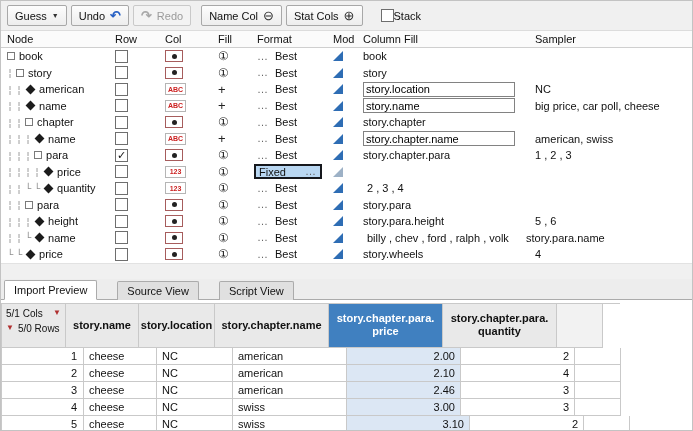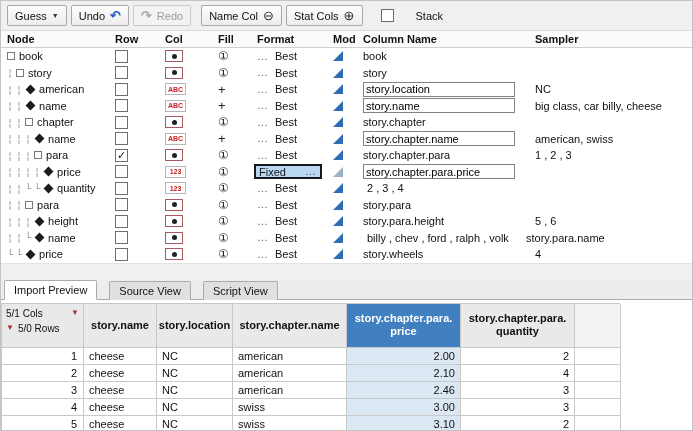--- a/index.html
+++ b/index.html
@@ -8,26 +8,26 @@
   .app { width:693px; height:431px; border:1px solid #c3c3c3; background:#fff; overflow:hidden; display:flex; flex-direction:column; }
 
   
   .toolbar { height:30px; flex:0 0 30px; background:#f0f0f0; display:flex; align-items:center; padding:0 6px; gap:4px; border-bottom:1px solid #dcdcdc; }
   .tbtn { display:inline-flex; align-items:center; gap:5px; height:21px; padding:0 7px; background:linear-gradient(#fdfdfd,#ededed); border:1px solid #a8a8a8; border-radius:2px; font-size:11px; font-family:inherit; color:#111; }
   .tbtn.disabled { color:#9b9b9b; background:#f3f3f3; border-color:#c9c9c9; }
   .caret { font-size:7px; color:#333; }
   .undo-ic { color:#2760c4; font-size:13px; font-weight:bold; line-height:1; }
   .redo-ic { color:#a8a8a8; font-size:13px; font-weight:bold; line-height:1; }
   .circ { font-size:13px; color:#2b2b2b; line-height:1; }
-  .stack { display:inline-flex; align-items:center; gap:22px; margin-left:14px; }
+  .stack { display:inline-flex; align-items:center; gap:0; margin-left:14px; }
   .cbx { width:13px; height:13px; border:1px solid #6e6e6e; background:#fff; display:inline-flex; align-items:center; justify-content:center; font-size:11px; line-height:1; flex-shrink:0; }
 
   
   .tree-header { display:flex; height:17px; flex:0 0 17px; align-items:center; background:#fbfbfb; border-bottom:1px solid #cfcfcf; }
-  .tree-header .tcell { font-weight:bold;text-align:center; }
+  .tree-header .tcell { font-weight:normal;text-align:center; }
   .tree-body { background:#fff; }
   .trow { display:flex; height:16.5px; align-items:center; }
   .tcell { height:100%; display:flex; align-items:center; overflow:hidden; flex-shrink:0; }
   .c-node    { width:106px; padding-left:6px; }
   .c-row     { width:53px;  padding-left:8px; }
   .c-col     { width:50px;  padding-left:5px; }
   .c-fill    { width:43px;  padding-left:8px; }
   .c-format  { width:72px; }
   .c-format-h{ width:72px;  padding-left:4px; }
   .c-mod     { width:36px;  padding-left:8px; }
@@ -44,21 +44,21 @@
   .fill-ic.plus { font-size:13px; }
   .dots { color:#666; letter-spacing:1px; line-height:1; }
   .fmt { display:inline-flex; align-items:center; gap:6px; padding-left:4px; }
   .fmt-sel { width:68px; height:15px; background:#b9d7f2; border:2px solid #16181d; justify-content:space-between; padding:0 3px; gap:0; margin-left:1px; }
   .modtri { width:0; height:0; border-bottom:10px solid #2e6db4; border-left:10px solid transparent; }
   .modtri.dim { border-bottom-color:#9db1c6; }
   .cname-input { width:152px; height:15px; border:1px solid #828282; font:11px "Liberation Sans",sans-serif; padding:0 2px; background:#fff; }
 
   
   .midgap { height:16px; flex:0 0 16px; background:#f0f0f0; border-top:1px solid #e2e2e2; }
-  .tabbar { height:21px; flex:0 0 21px; background:#ededed; border-bottom:1px solid #ababab; display:flex; align-items:flex-end; padding-left:3px; gap:12px; }
+  .tabbar { height:21px; flex:0 0 21px; background:#ededed; border-bottom:1px solid #ababab; display:flex; align-items:flex-end; padding-left:3px; gap:20px; }
   .tab { height:19px; display:inline-flex; align-items:center; padding:0 9px; border:1px solid #ababab; border-bottom:none; background:#e0e0e0; border-radius:2px 2px 0 0; margin-bottom:-1px; }
   .tab.active { background:#fff; height:20px; border-bottom:1px solid #fff; }
 
   
   .preview { background:#fff; flex:1; padding-top:3px; }
   .ptable { border-top:1px solid #c9c9c9; border-left:1px solid #c9c9c9; width:619px; }
   .prow { display:flex; }
   .pcell { border-right:1px solid #c9c9c9; border-bottom:1px solid #c9c9c9; flex-shrink:0; overflow:hidden; background:#fff; }
   .phead .pcell { height:44px; background:#e9e9e9; display:flex; flex-direction:column; justify-content:center; align-items:center; font-weight:bold; }
   .phead .pcell.sel { background:#4080c0; color:#fff; }
@@ -106,21 +106,21 @@
     </label>
   </div>
 
   <div class="tree-header">
     <div class="tcell c-node">Node</div>
     <div class="tcell c-row">Row</div>
     <div class="tcell c-col">Col</div>
     <div class="tcell c-fill">Fill</div>
     <div class="tcell c-format-h">Format</div>
     <div class="tcell c-mod">Mod</div>
-    <div class="tcell c-name">Column Name</div>
+    <div class="tcell c-name">Column Fill</div>
     <div class="tcell c-sampler">Sampler</div>
   </div>
 
   <div class="tree-body" id="tree-body">
       <div class="trow">
         <div class="tcell c-node">
           <span class="prefix"></span>
           <span class="nsq"></span>
           <span class="nlabel">book</span>
         </div>
@@ -236,21 +236,21 @@
             <span class="fmt-text">Best</span>
           </span>
         </div>
         <div class="tcell c-mod">
           <span class="modtri"></span>
         </div>
         <div class="tcell c-name">
           <input class="cname-input" type="text" value="story.name" style="">
         </div>
         <div class="tcell c-sampler">
-          <span>big class, car billy, cheese</span>
+          <span>big price, car poll, cheese</span>
         </div>
       </div>
       <div class="trow">
         <div class="tcell c-node">
           <span class="prefix">¦¦</span>
           <span class="nsq"></span>
           <span class="nlabel">chapter</span>
         </div>
         <div class="tcell c-row">
           <span class="cbx"></span>
@@ -360,23 +360,20 @@
         </div>
         <div class="tcell c-format">
           <span class="fmt fmt-sel">
             <span class="fmt-text">Fixed</span>
             <span class="dots">…</span>
           </span>
         </div>
         <div class="tcell c-mod">
           <span class="modtri dim"></span>
         </div>
-        <div class="tcell c-name">
-          <input class="cname-input" type="text" value="story.chapter.para.price" style="">
-        </div>
       </div>
       <div class="trow">
         <div class="tcell c-node">
           <span class="prefix">¦¦└└</span>
           <span class="ndi"></span>
           <span class="nlabel">quantity</span>
         </div>
         <div class="tcell c-row">
           <span class="cbx"></span>
         </div>
@@ -543,21 +540,21 @@
         <span>Source View</span>
       </div>
     <div class="tab">
         <span>Script View</span>
       </div>
   </div>
 
   <div class="preview">
     <div class="ptable" id="preview-table">
         <div class="prow phead">
-          <div class="pcell corner" style="width: 82px;">
+          <div class="pcell corner" style="width: 64px;">
             <div class="cline between">
               <span>5/1 Cols</span>
               <span class="rtri">▼</span>
             </div>
             <div class="cline left">
               <span class="rtri">▼</span>
               <span>5/0 Rows</span>
             </div>
           </div>
           <div class="pcell" style="width: 73px;">
@@ -613,20 +610,20 @@
           <div class="pcell" style="width: 114px;">swiss</div>
           <div class="pcell selcol num" style="width: 114px;">3.00</div>
           <div class="pcell num" style="width: 114px;">3</div>
           <div class="pcell" style="width: 46px;"></div>
         </div>
         <div class="prow pdata">
           <div class="pcell rownum" style="width: 82px;">5</div>
           <div class="pcell" style="width: 73px;">cheese</div>
           <div class="pcell" style="width: 76px;">NC</div>
           <div class="pcell" style="width: 114px;">swiss</div>
-          <div class="pcell selcol num" style="width: 114px;">3.10</div>
+          <div class="pcell selcol num" style="width: 123px;">3.10</div>
           <div class="pcell num" style="width: 114px;">2</div>
           <div class="pcell" style="width: 46px;"></div>
         </div>
       </div>
   </div>
 
 </div>
 
 </body></html>

